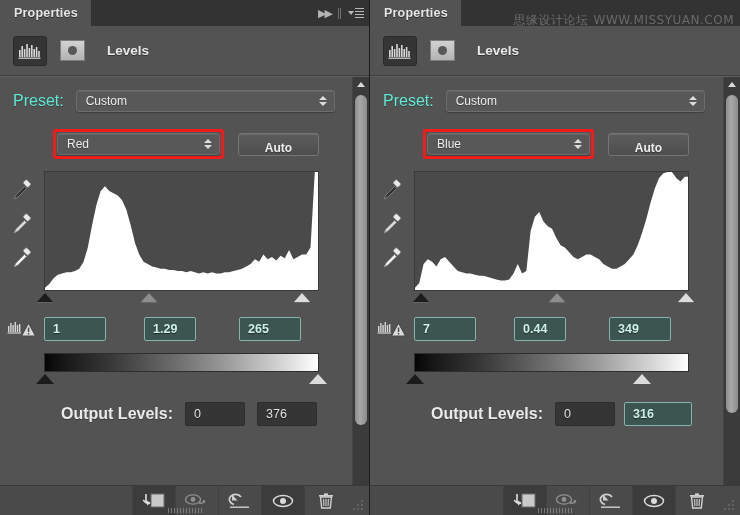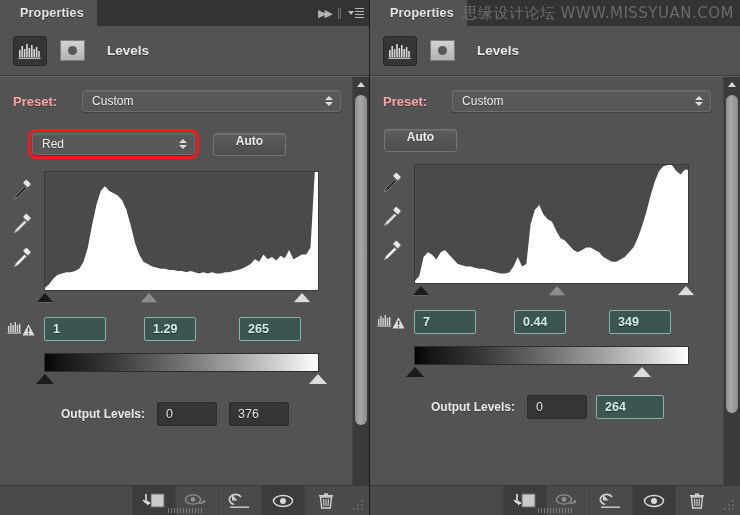--- a/index.html
+++ b/index.html
@@ -23,21 +23,21 @@
   
   .tabstrip {
     position: relative;
     height: 26px;
     background: #2e2e2e;
     display: flex;
     align-items: stretch;
   }
   .tab {
     background: #535353;
-    padding: 0 13px 0 20px;
+    padding: 0 13px 0 14px;
     display: flex; align-items: center;
     font-size: 12.5px; font-weight: bold;
     color: #e6e6e6;
     letter-spacing: .2px;
     text-shadow: 0 1px 0 #2a2a2a;
   }
   .tabstrip-rest { flex: 1; background: #333333; position: relative; }
   .tab-ctrls {
     position: absolute; right: 5px; top: 0; bottom: 0;
     display: flex; align-items: center; gap: 5px;
@@ -47,22 +47,22 @@
   .menu-ico { display: flex; align-items: center; gap: 1px; }
   .menu-ico .caret {
     width: 0; height: 0;
     border-left: 3.5px solid transparent; border-right: 3.5px solid transparent;
     border-top: 4px solid #b8b8b8;
   }
   .menu-ico .lines { display: flex; flex-direction: column; gap: 1.5px; }
   .menu-ico .lines i { display: block; width: 9px; height: 1.5px; background: #b8b8b8; }
 
   .watermark {
-    position: absolute; right: 6px; top: 4px;
-    font-size: 15px; color: #6a6a6a;
+    position: absolute; right: 6px; top: 12px;
+    font-size: 12px; color: #6a6a6a;
     letter-spacing: .5px;
     white-space: nowrap;
     font-family: "DejaVu Sans", sans-serif;
   }
   .watermark .wm-cn { color: #6e6e6e; margin-right: 5px; }
 
   
   .adj-header {
     height: 50px;
     background: #535353;
@@ -96,21 +96,21 @@
     background: #535353;
     border-top: 1px solid #5f5f5f;
   }
 
   
   .row-preset {
     display: flex; align-items: center;
     padding: 13px 0 0 13px;
   }
   .lbl {
-    font-size: 13px; font-weight: bold; color: #fca5a5;
+    font-size: 16px; font-weight: normal; color: #5eead4;
     text-shadow: 0 1px 0 #3a3a3a;
   }
   .select {
     position: relative;
     height: 22px;
     background: #585858;
     border: 1px solid #6d6d6d;
     border-radius: 3px;
     display: flex; align-items: center;
     box-shadow: inset 0 1px 0 #656565, 0 1px 1px rgba(0,0,0,.25);
@@ -124,41 +124,41 @@
     transform: translateY(-50%);
     display: flex; flex-direction: column; gap: 2px;
   }
   .spin i {
     display: block; width: 0; height: 0;
     border-left: 4px solid transparent; border-right: 4px solid transparent;
   }
   .spin .up { border-bottom: 4.5px solid #dcdcdc; }
   .spin .dn { border-top: 4.5px solid #dcdcdc; }
 
-  #presetSelL, #presetSelR { width: 259px; margin-left: 25px; }
+  #presetSelL, #presetSelR { width: 259px; margin-left: 12px; }
 
   
   .row-channel {
     display: flex; align-items: center;
     padding: 17px 0 0 0;
   }
   .chan-wrap {
-    margin-left: 28px;
+    margin-left: 53px;
     border: 3px solid #ee1c1c;
-    border-radius: 8px;
+    border-radius: 2px;
     padding: 1px;
   }
   .chan-sel { width: 163px; }
   .btn-auto {
     margin-left: 14px;
-    width: 73px; height: 23px;
+    width: 81px; height: 23px;
     background: linear-gradient(#5c5c5c,#4e4e4e);
     border: 1px solid #757575;
     border-radius: 3px;
-    display: flex; align-items: flex-start; justify-content: center;
+    display: flex; align-items: flex-end; justify-content: center;
     font-size: 12px; font-weight: bold; color: #eee;
     text-shadow: 0 1px 0 #373737;
     box-shadow: inset 0 1px 0 #6a6a6a;
   }
 
   
   .hist-block { display: flex; padding: 12px 0 0 0; }
   .droppers {
     width: 44px;
     display: flex; flex-direction: column;
@@ -228,21 +228,21 @@
     border-bottom: 10px solid #1b1b1b;
     transform: translateX(-9px);
   }
   .thumb-out.white { border-bottom-color: #dcdcdc; }
 
   
   .out-row {
     display: flex; align-items: center;
     padding: 12px 0 0 61px;
   }
-  .out-lbl { font-size: 12px; font-weight: bold; color: #eaeaea; text-shadow: 0 1px 0 #3a3a3a; }
+  .out-lbl { font-size: 16px; font-weight: bold; color: #eaeaea; text-shadow: 0 1px 0 #3a3a3a; }
   .box-dark {
     width: 60px; height: 24px;
     background: #353535;
     border: 1px solid #2d2d2d;
     border-radius: 2px;
     display: flex; align-items: center;
     padding-left: 8px;
     font-size: 12.5px; color: #e2e2e2;
     margin-left: 12px;
     text-shadow: 0 1px 1px rgba(0,0,0,.6);
@@ -593,20 +593,29 @@
         <div class="select" id="presetSelR">
           <span class="sv">Custom</span>
           <span class="spin">
               <i class="up"></i>
               <i class="dn"></i>
             </span>
         </div>
       </div>
 
       <div class="row-channel">
+        <div class="chan-wrap" style="border-color: rgb(238, 28, 28);">
+          <div class="select chan-sel">
+            <span class="sv">Blue</span>
+            <span class="spin">
+                <i class="up"></i>
+                <i class="dn"></i>
+              </span>
+          </div>
+        </div>
         <div class="btn-auto">
           <span>Auto</span>
         </div>
       </div>
 
       <div class="hist-block">
         <div class="droppers">
           <span class="dropper">
             <svg viewBox="0 0 22 22" width="22" height="22">
                 <g>
@@ -684,21 +693,21 @@
           </div>
         </div>
       </div>
 
       <div class="out-row">
         <span class="out-lbl">Output Levels:</span>
         <div class="box-dark">
           <span>0</span>
         </div>
         <div class="box-teal">
-          <span>264</span>
+          <span>316</span>
         </div>
       </div>
 
       <div class="vscroll short">
         <div class="vs-arrow up">
             <i></i>
           </div>
         <div class="vs-track">
           <div class="vs-thumb"></div>
         </div>

